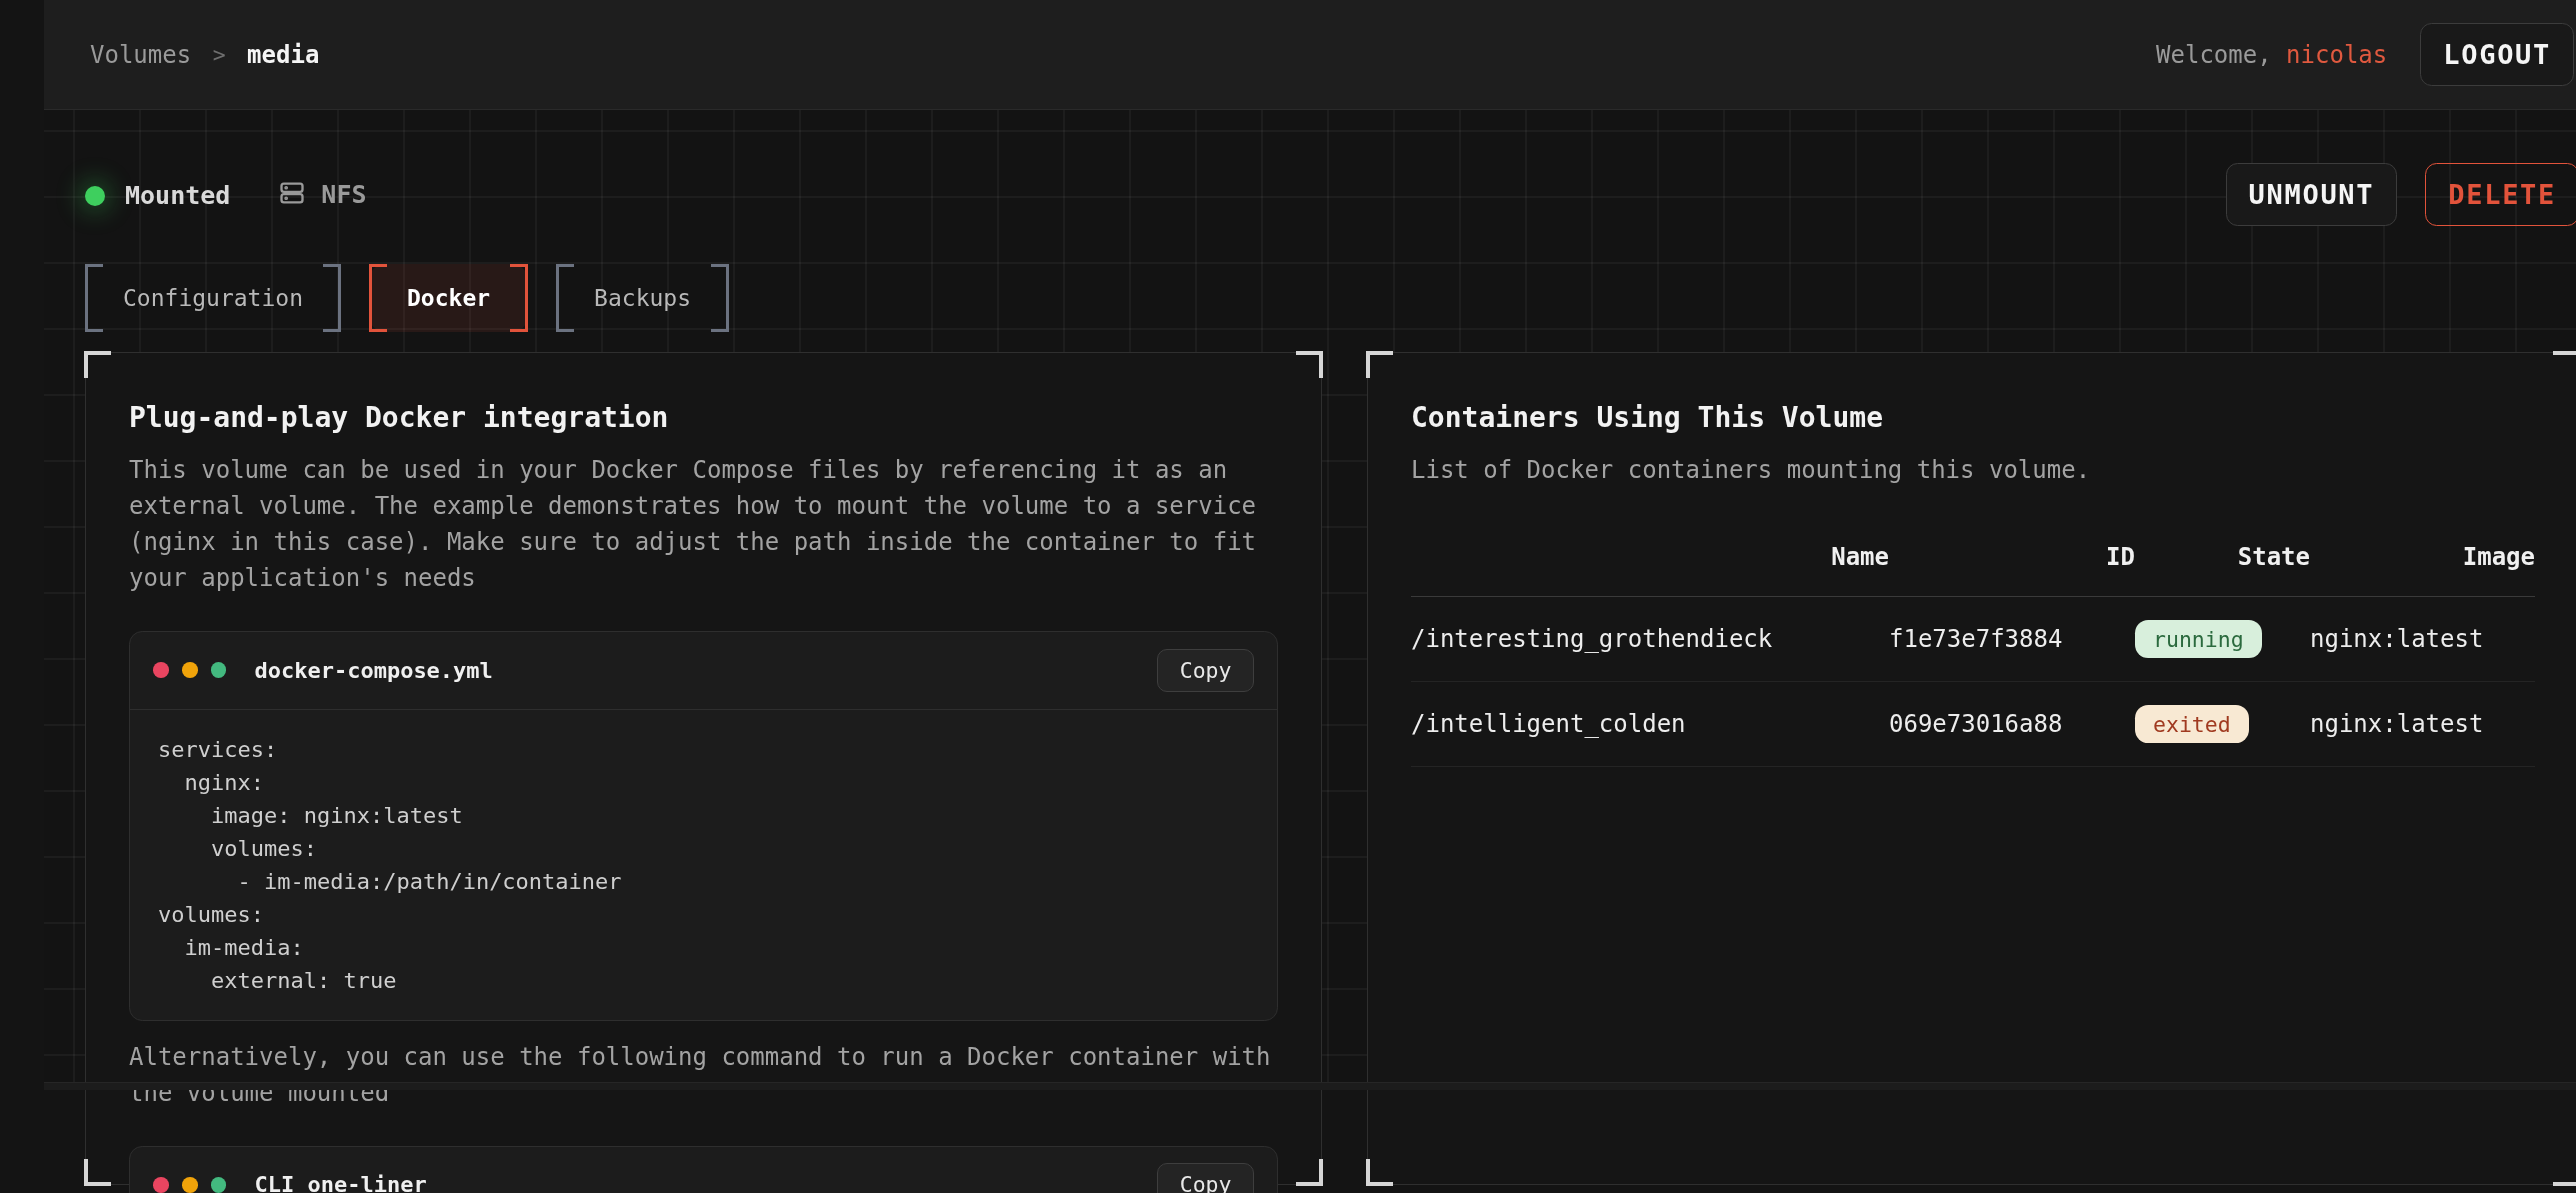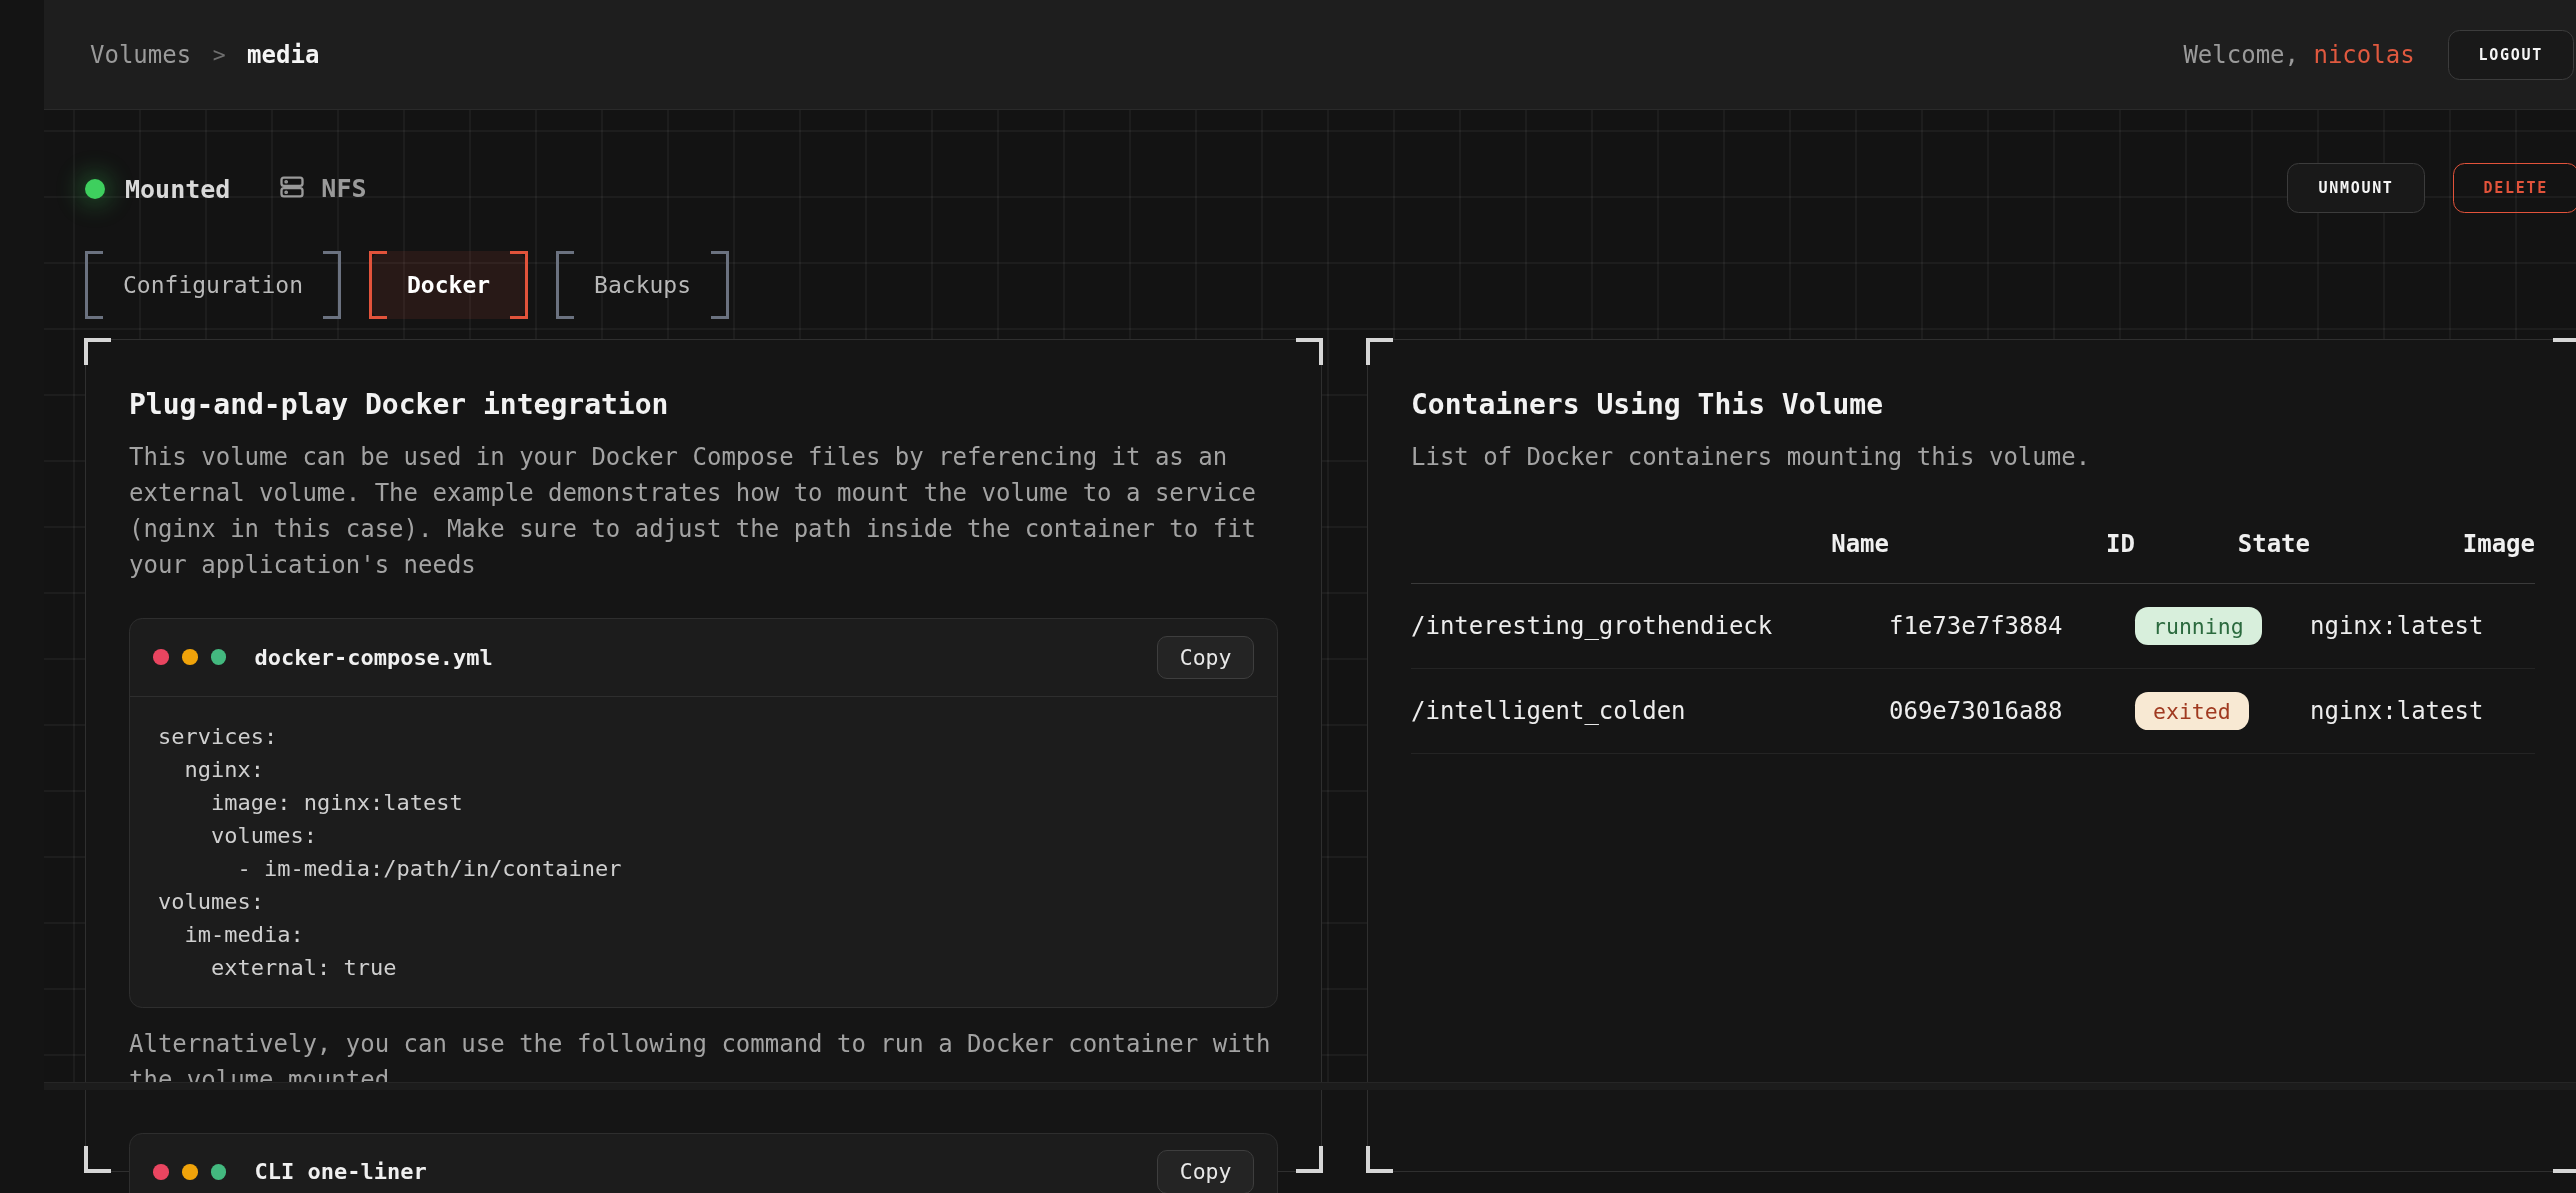--- a/index.html
+++ b/index.html
@@ -38,23 +38,23 @@
   .welcome { font-size: 24px; color: #9a9a9a; }
   .welcome .uname { color: #e0593f; }
   .btn {
     font-family: "DejaVu Sans Mono", monospace;
     cursor: pointer;
     background: #191919;
     border: 1.7px solid #3c3c3c;
     border-radius: 11.6px;
     color: #f5f5f5;
     font-weight: bold;
-    font-size: 15px;
+    font-size: 27px;
     letter-spacing: 1.7px;
-    padding: 15px 30px;
+    padding: 15px 22px;
   }
   .btn.danger { color: #e2533b; border-color: #e2533b; background: transparent; }
 
   
   .main { padding: 0 41px; }
 
   .status-row {
     margin-top: 53px;
     display: flex; align-items: center;
   }

